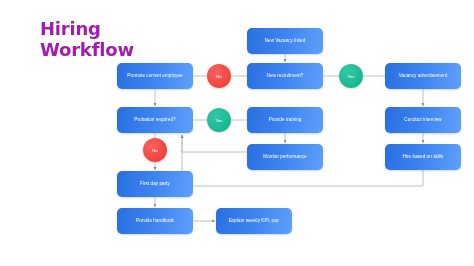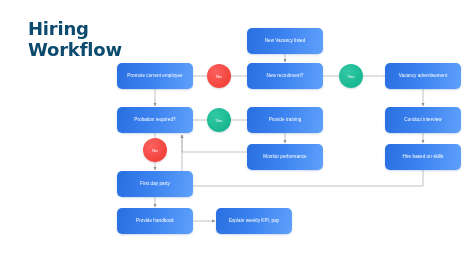--- a/index.html
+++ b/index.html
@@ -15,26 +15,26 @@
     position: relative;
   }
   #canvas {
     position: relative;
     width: 474px;
     height: 266px;
     background: #ffffff;
   }
   #title {
     position: absolute;
-    left: 28px;
+    left: 40px;
     top: 18px;
     font-size: 18px;
     font-weight: bold;
     line-height: 1.18;
-    color: #0c4a6e;
+    color: #a21caf;
     letter-spacing: -0.2px;
     white-space: pre-line;
     font-family: "DejaVu Sans", sans-serif;
   }
   svg#wires {
     position: absolute;
     left: 0;
     top: 0;
     width: 474px;
     height: 266px;

